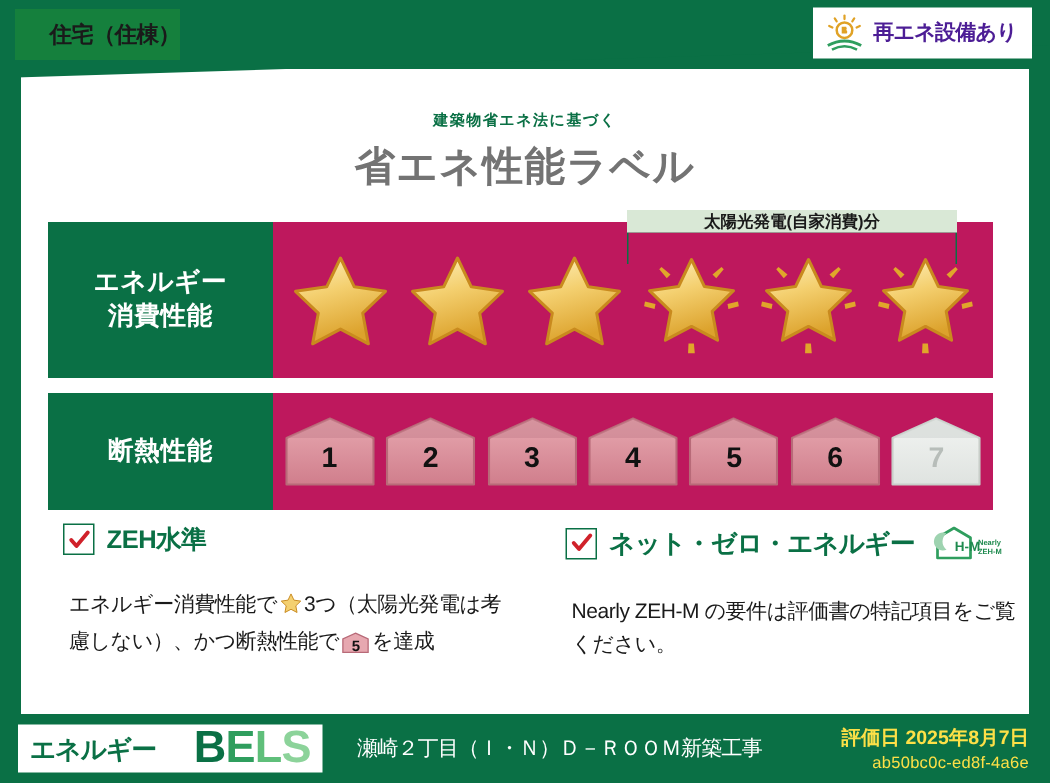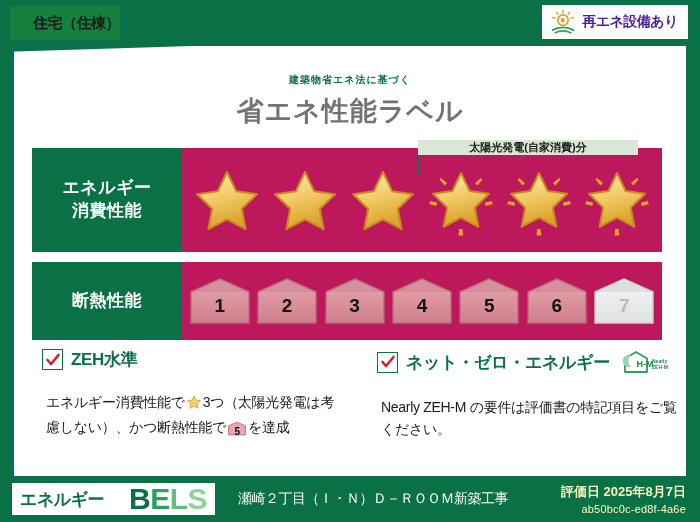--- a/index.html
+++ b/index.html
@@ -284,21 +284,21 @@
     position: absolute;
     left: 238px; top: 14px;
     font-size: 14px;
     color: #ffffff;
     letter-spacing: -0.5px;
   }
   .date-block {
     position: absolute;
     right: 14px; top: 7px;
     text-align: right;
-    color: #fef9c3;
+    color: #fde047;
   }
   .date-line { font-size: 13px; font-weight: bold; }
   .id-line { font-size: 11px; margin-top: 2px; letter-spacing: 0.2px; }
 </style>
 </head>
 <body>
 
 <div id="page">
 
   <div class="top-banner-right"></div>

